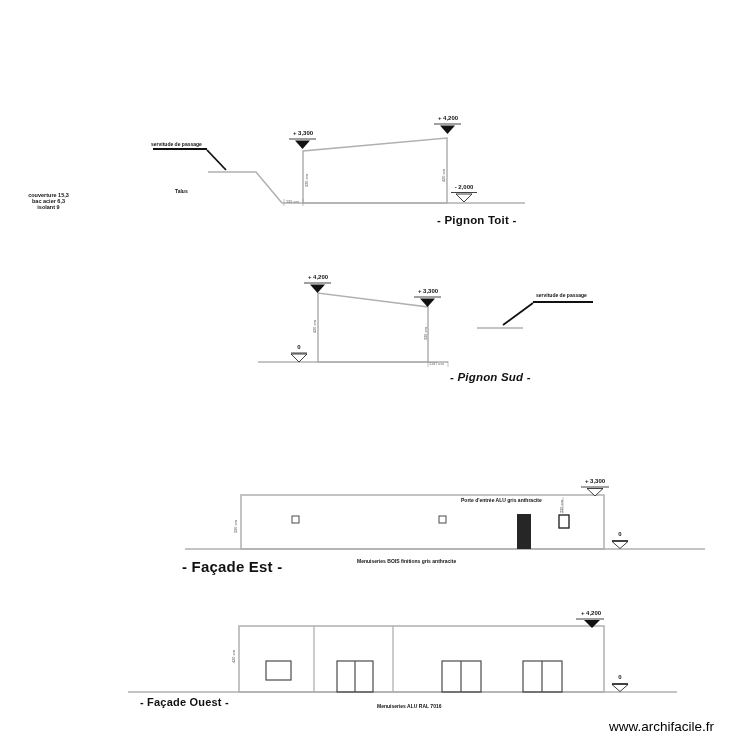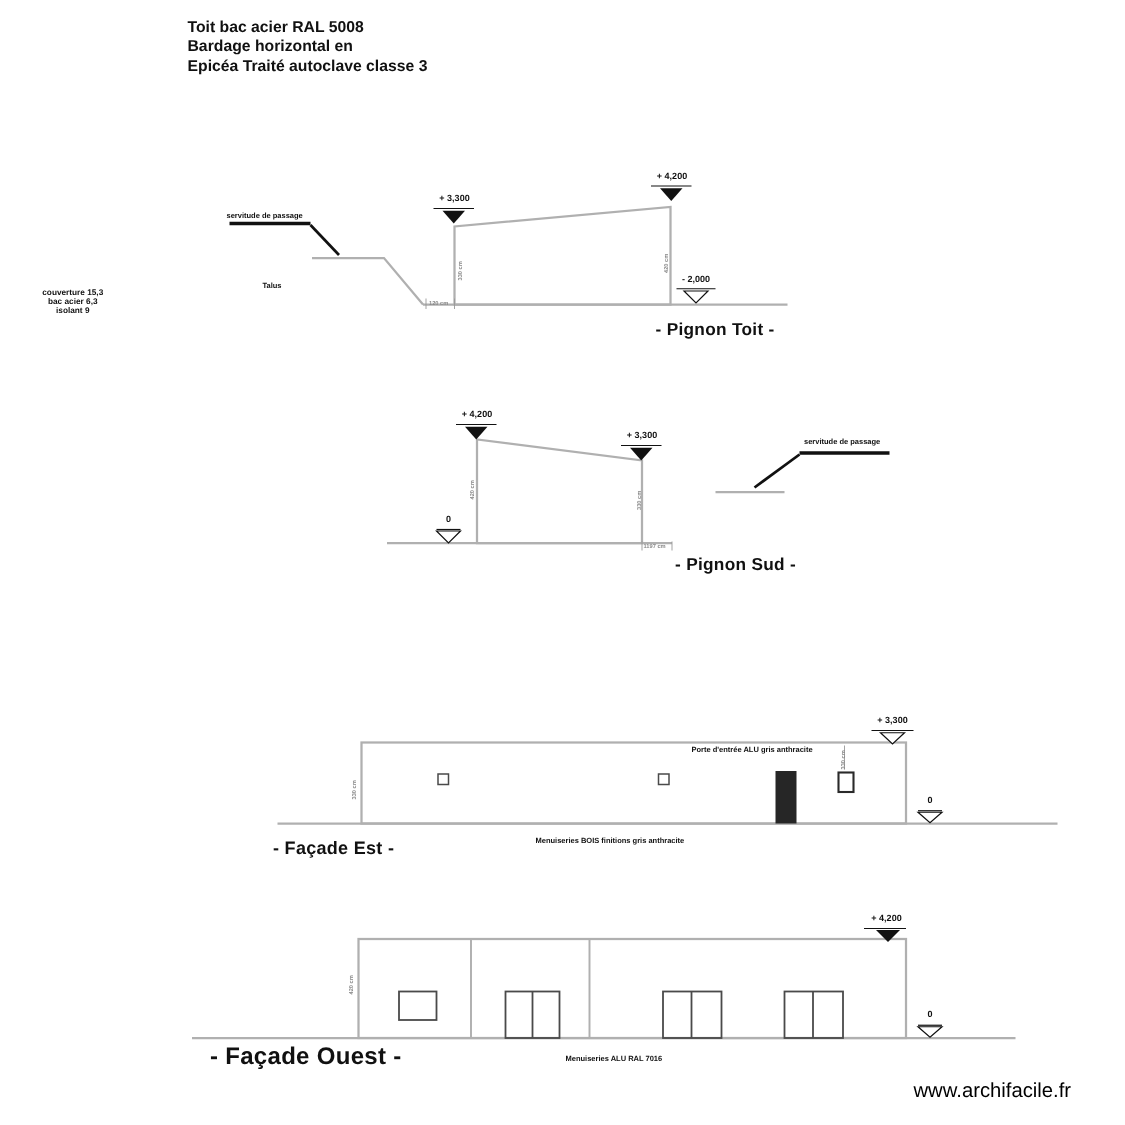--- a/index.html
+++ b/index.html
@@ -82,25 +82,20 @@
       <line x1="461" y1="661" x2="461" y2="692" stroke="#4a4a4a" stroke-width="1.2"></line>
       <rect x="523" y="661" width="39" height="31" fill="none" stroke="#4a4a4a" stroke-width="1.2"></rect>
       <line x1="542" y1="661" x2="542" y2="692" stroke="#4a4a4a" stroke-width="1.2"></line>
       <line x1="576" y1="619" x2="604" y2="619" stroke="#111" stroke-width="0.8"></line>
       <polygon points="584,620 600,620 592,628" fill="#111"></polygon>
       <line x1="612" y1="683.5" x2="628" y2="683.5" stroke="#111" stroke-width="0.8"></line>
       <polygon points="612,684.5 628,684.5 620,691.5" fill="#fff" stroke="#111" stroke-width="0.8"></polygon>
     </g>
   </svg>
 
-  <div class="abs hdr" style="left:125px;top:12px;">
-    <div>Toit bac acier RAL 5008</div>
-    <div>Bardage horizontal en</div>
-    <div>Epicéa Traité autoclave classe 3</div>
-  </div>
 
   <div class="abs lab55c" style="left:21px;top:192px;">
     <div>couverture 15,3</div>
     <div>bac acier 6,3</div>
     <div>isolant 9</div>
   </div>
 
   <div class="abs lab5" style="left:151px;top:141px;">servitude de passage</div>
   <div class="abs lab5" style="left:175px;top:188px;">Talus</div>
   <div class="abs lvl" style="left:288px;top:130px;width:30px;">+ 3,300</div>
@@ -111,30 +106,30 @@
   <div class="abs dimv" style="left:442px;top:182px;">420 cm</div>
   <div class="abs sect" style="left:437px;top:214px;">- Pignon Toit -</div>
 
   <div class="abs lvl" style="left:303px;top:274px;width:30px;">+ 4,200</div>
   <div class="abs lvl" style="left:413px;top:288px;width:30px;">+ 3,300</div>
   <div class="abs lvl" style="left:291px;top:344px;width:16px;">0</div>
   <div class="abs lab5" style="left:536px;top:292px;">servitude de passage</div>
   <div class="abs dim" style="left:429px;top:362px;">1197 cm</div>
   <div class="abs dimv" style="left:313px;top:333px;">420 cm</div>
   <div class="abs dimv" style="left:424px;top:340px;">330 cm</div>
-  <div class="abs sect" style="left:450px;top:371px;">- Pignon Sud -</div>
+  <div class="abs sect" style="left:450px;top:371px;font-style:italic;">- Pignon Sud -</div>
 
   <div class="abs lab5" style="left:461px;top:497px;">Porte d'entrée ALU gris anthracite</div>
   <div class="abs lvl" style="left:580px;top:478px;width:30px;">+ 3,300</div>
   <div class="abs lvl" style="left:611px;top:531px;width:18px;">0</div>
   <div class="abs dimv" style="left:234px;top:533px;">330 cm</div>
   <div class="abs dimv" style="left:560px;top:513px;">330 cm</div>
-  <div class="abs sect" style="left:182px;top:558px;font-size:12px;">- Façade Est -</div>
+  <div class="abs sect" style="left:182px;top:558px;font-size:15px;">- Façade Est -</div>
   <div class="abs lab5" style="left:357px;top:558px;">Menuiseries BOIS finitions gris anthracite</div>
 
   <div class="abs lvl" style="left:575px;top:610px;width:32px;">+ 4,200</div>
   <div class="abs lvl" style="left:611px;top:674px;width:18px;">0</div>
   <div class="abs dimv" style="left:232px;top:663px;">420 cm</div>
-  <div class="abs sect" style="left:140px;top:696px;font-size:16px;">- Façade Ouest -</div>
+  <div class="abs sect" style="left:140px;top:696px;font-size:11px;">- Façade Ouest -</div>
   <div class="abs lab5" style="left:377px;top:703px;">Menuiseries ALU RAL 7016</div>
 
   <div class="abs site" style="left:609px;top:719px;">www.archifacile.fr</div>
 </div>
 
 </body></html>

